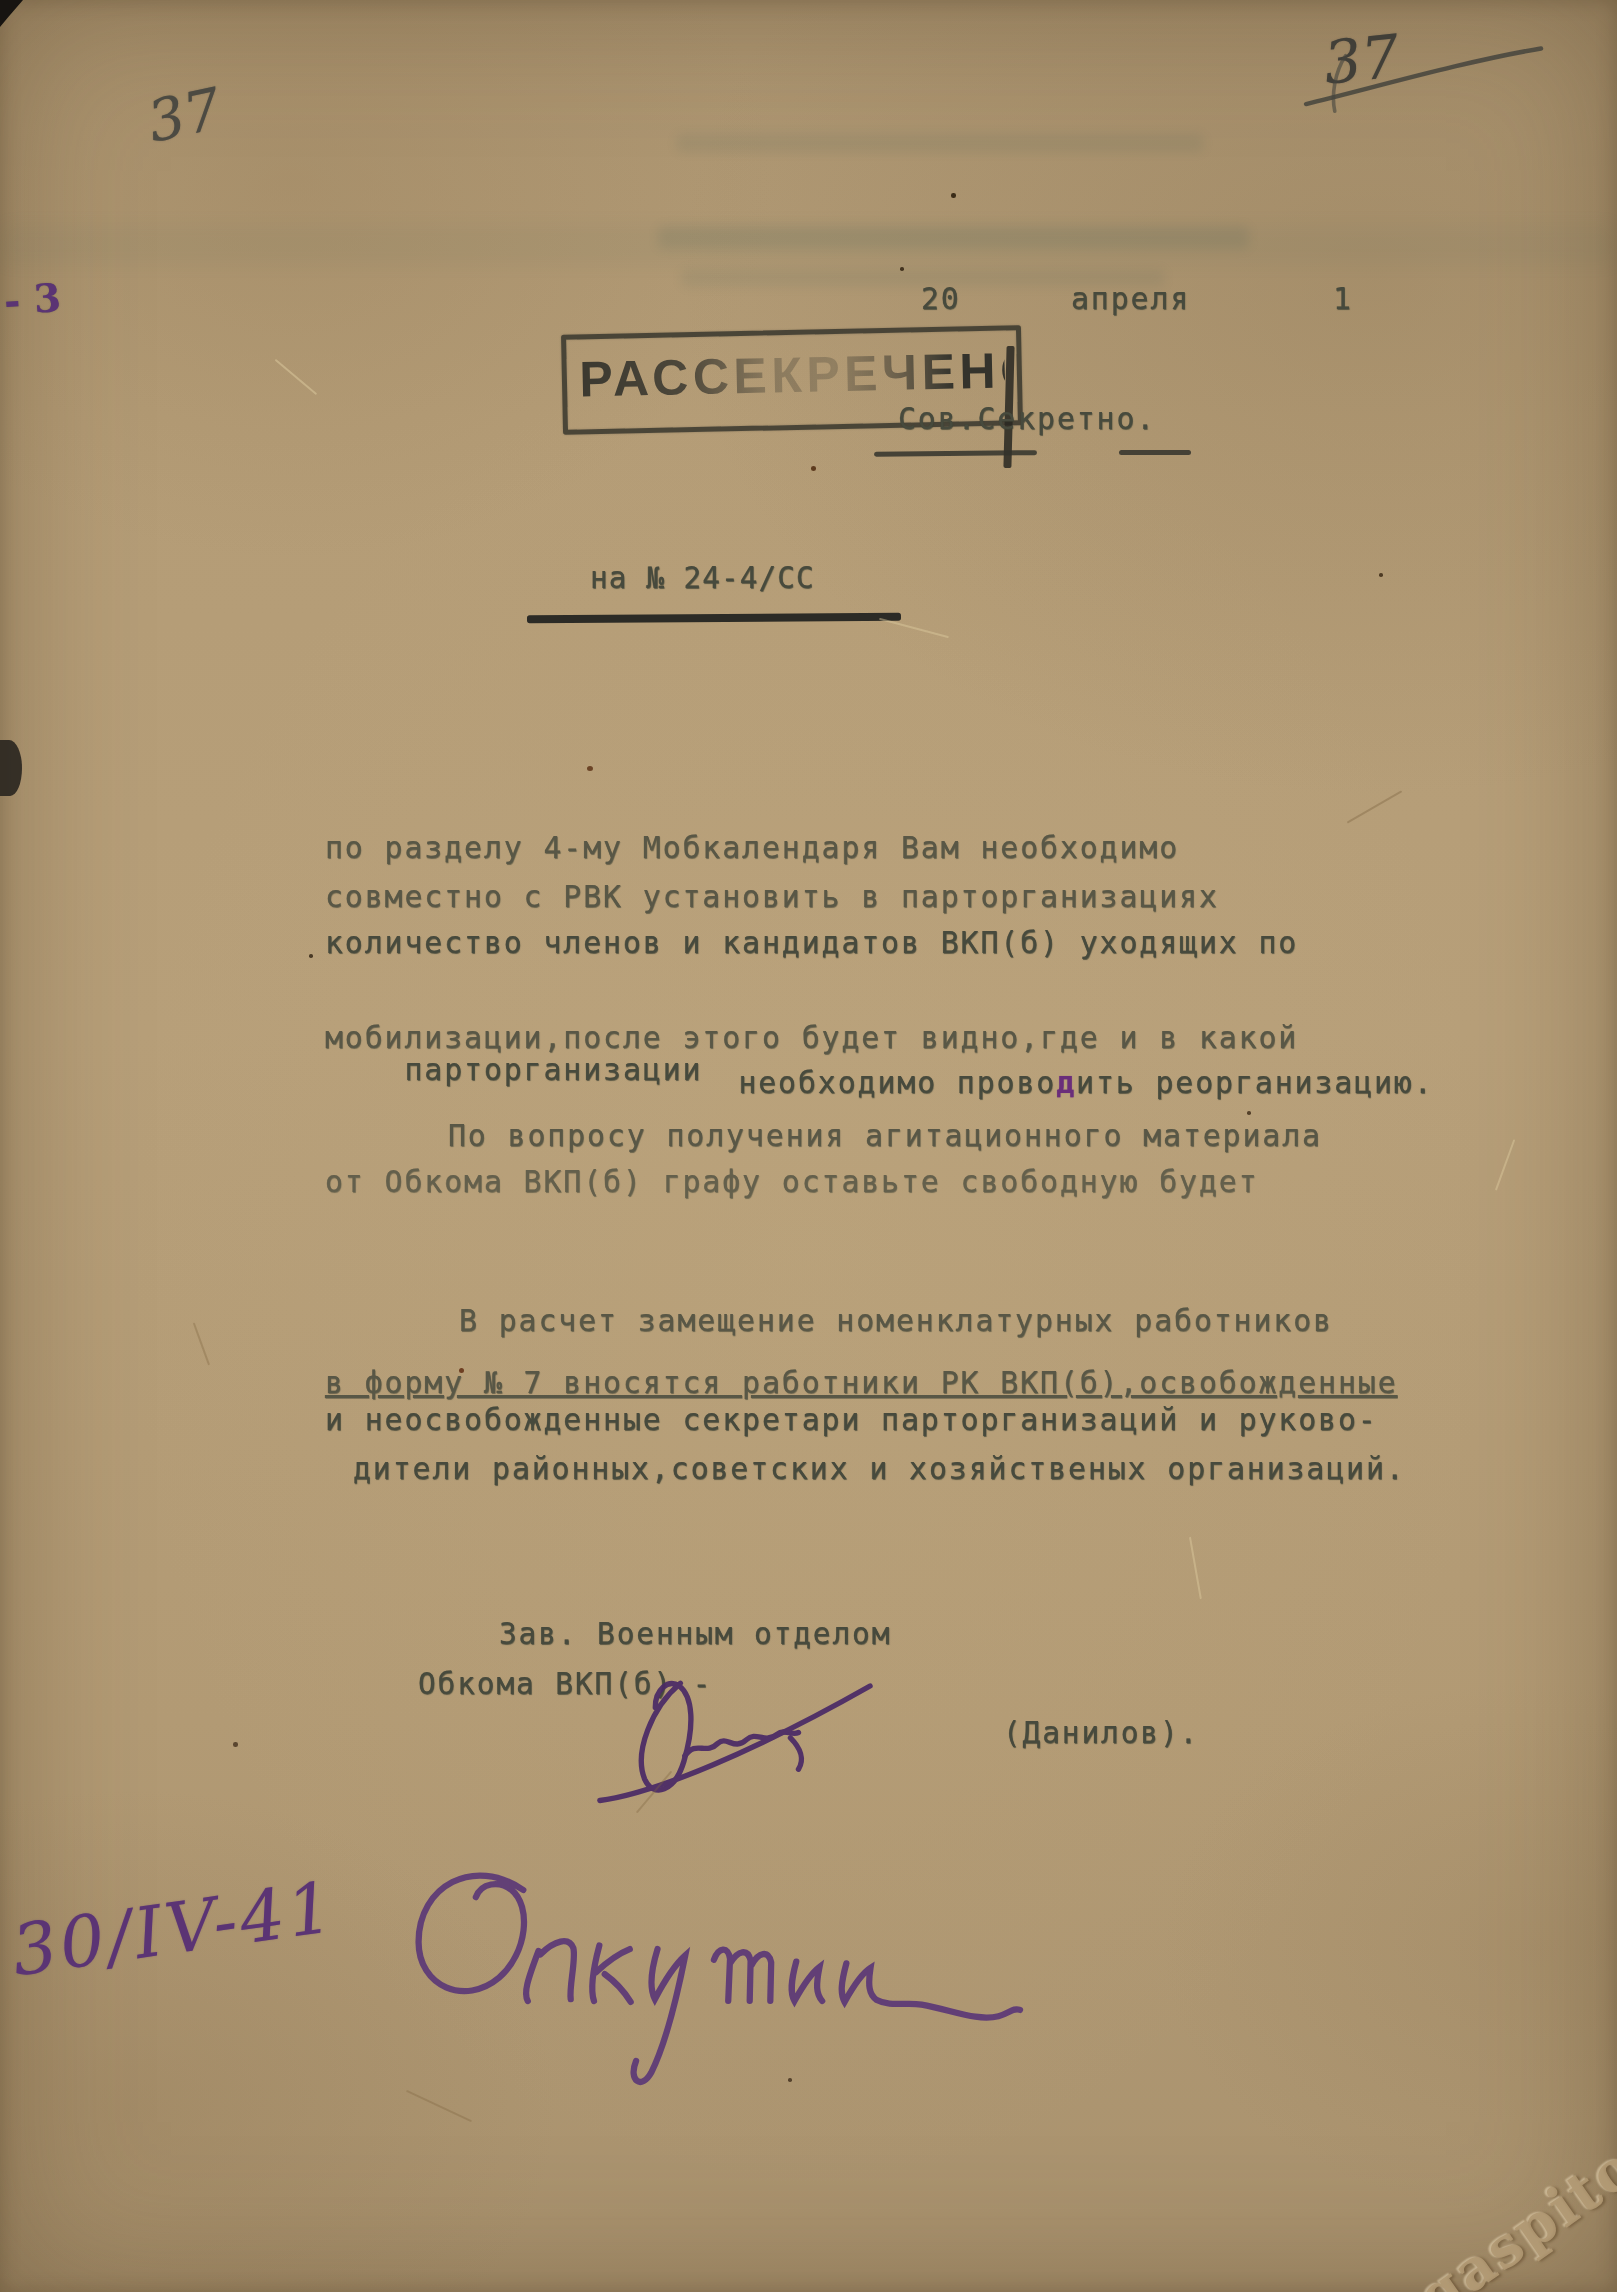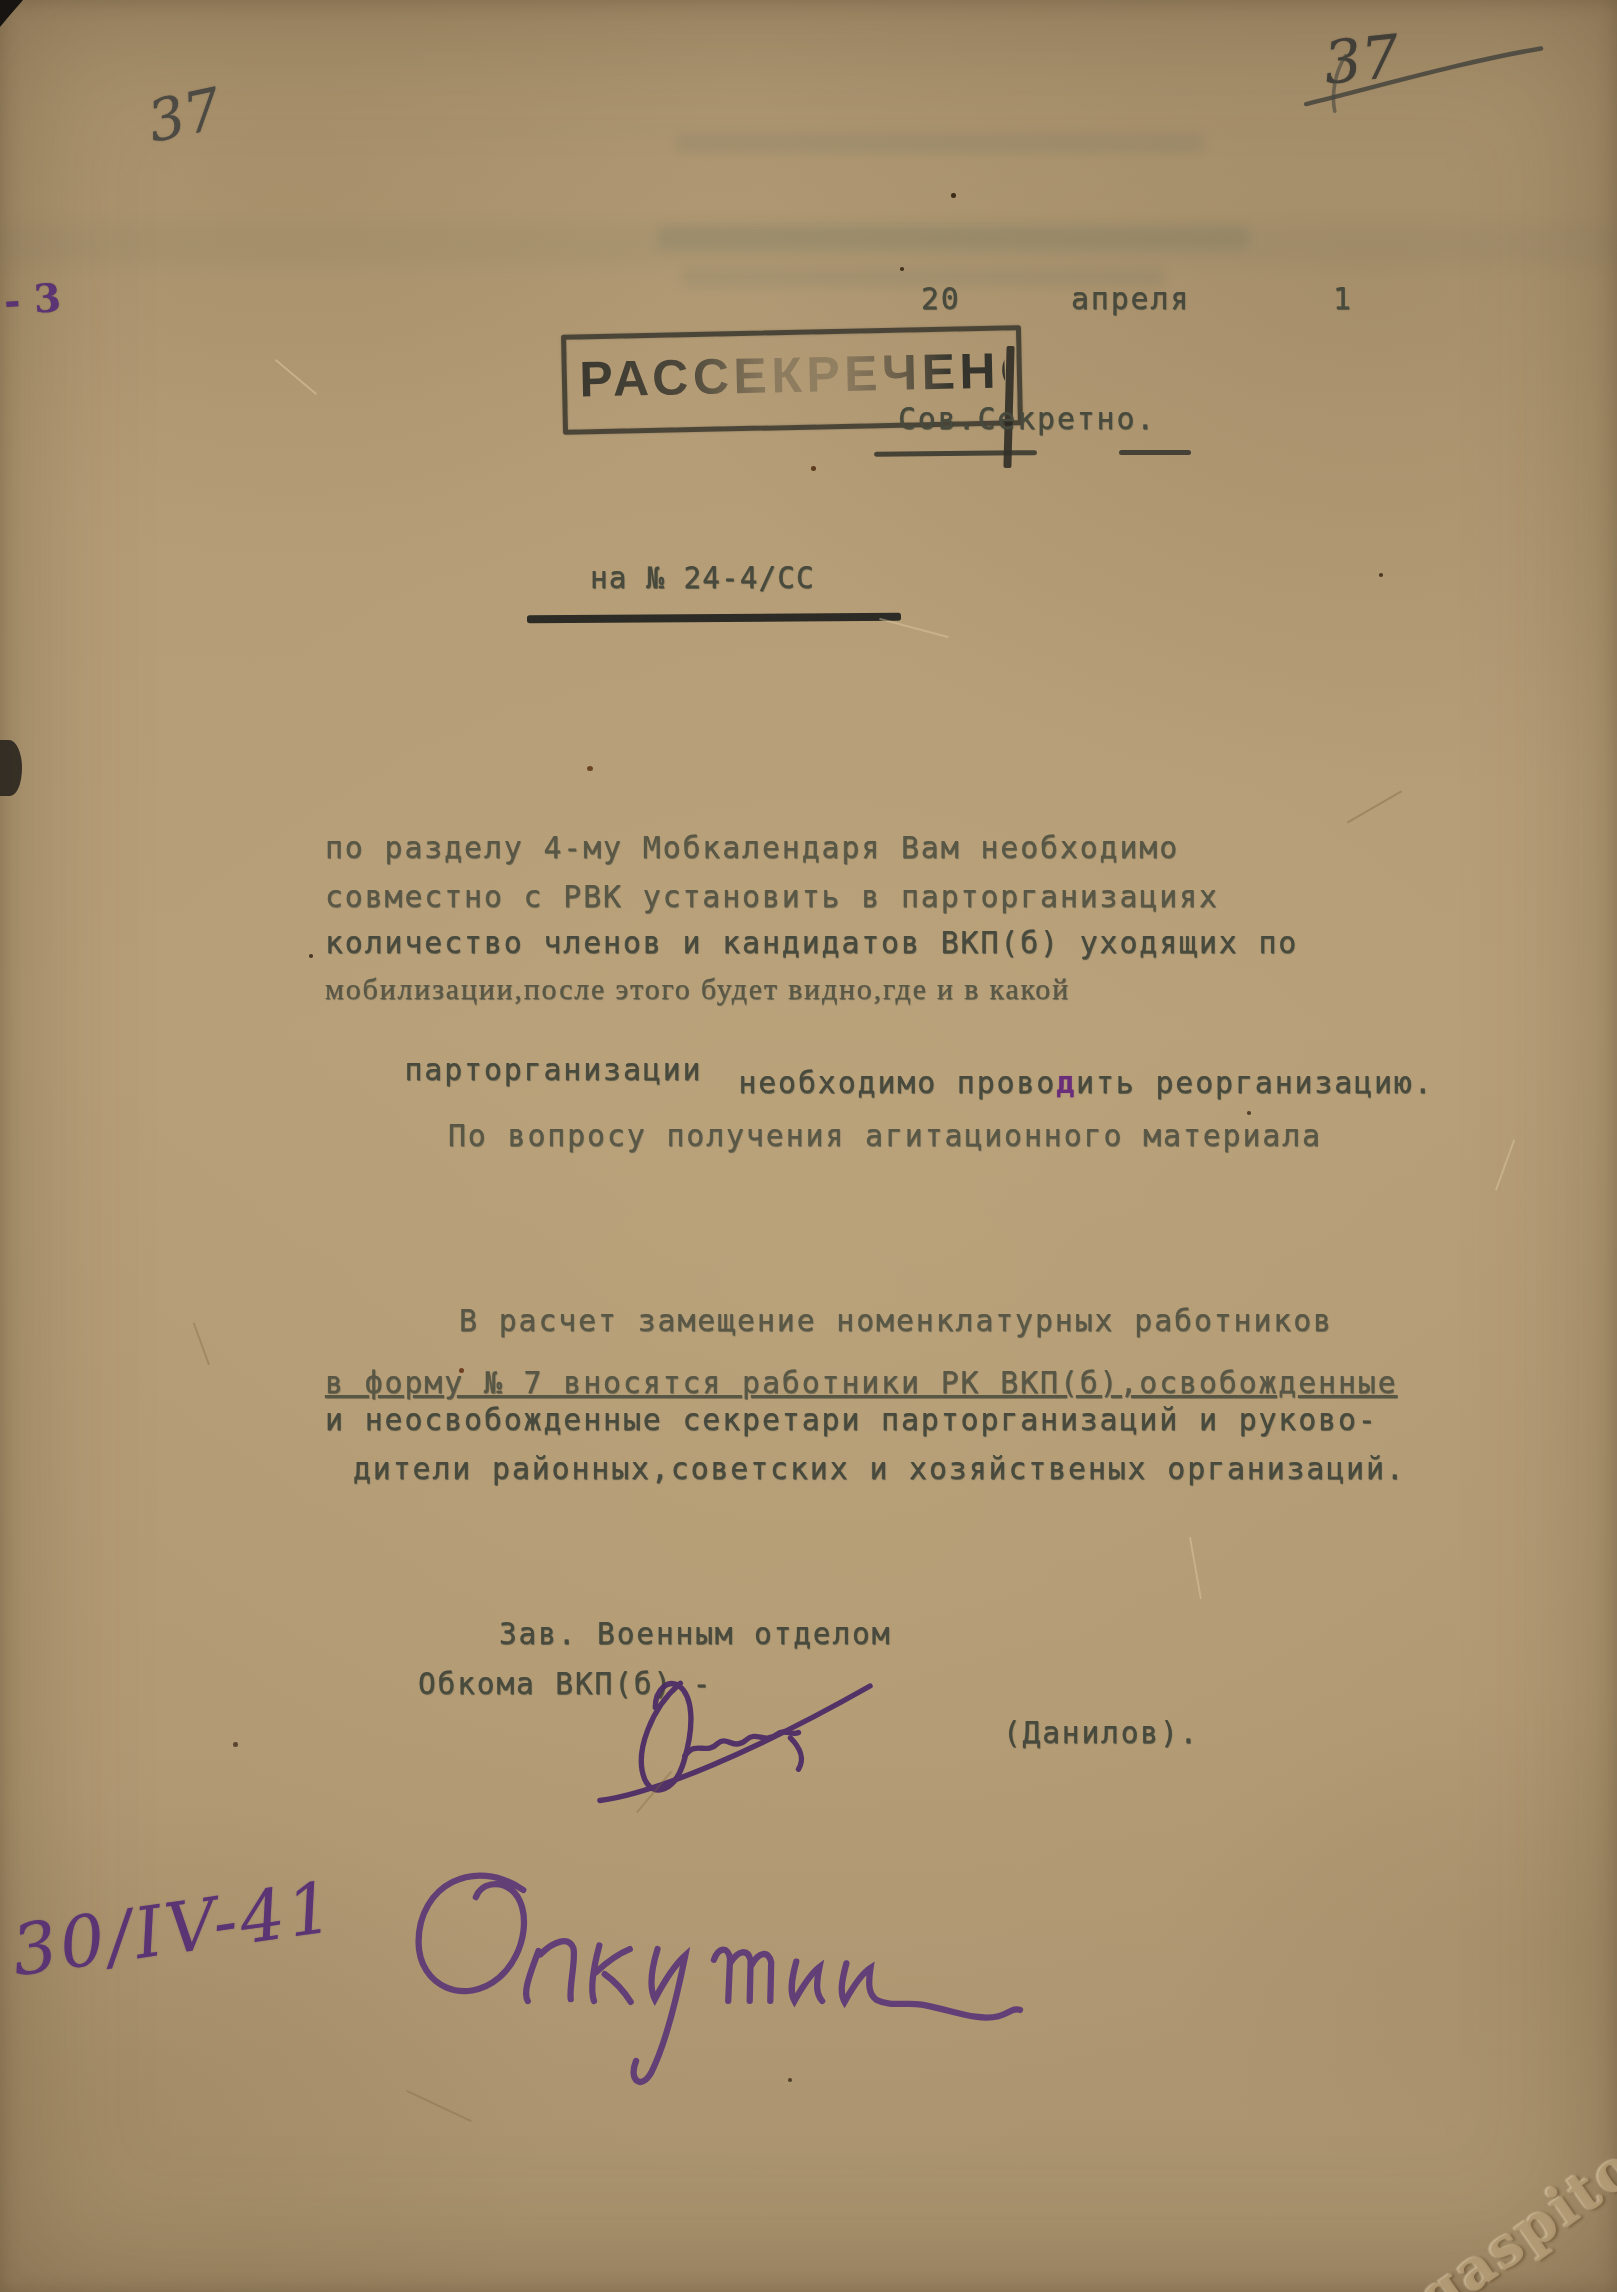--- a/index.html
+++ b/index.html
@@ -106,26 +106,27 @@
   <span class="tw" style="left:898px;top:401px;">Сов.Секретно.</span>
   <div class="uline" style="left:874px;top:451px;width:163px;height:4.5px;transform:rotate(-0.6deg);opacity:.85;"></div>
   <div class="uline" style="left:1119px;top:450px;width:72px;height:4.5px;opacity:.85;"></div>
 
   <span class="tw" style="left:562px;top:561px;letter-spacing:0.9px;font-size:29.6px;margin-left:28px;">на № 24-4/СС</span>
   <div class="uline" style="left:527px;top:614px;width:374px;height:8px;transform:rotate(-0.4deg);background:#2c2b26;"></div>
 
   <div class="tw faded" style="left:325px;top:830px;">по разделу 4-му Мобкалендаря Вам необходимо</div>
   <div class="tw faded" style="left:325px;top:879px;">совместно с РВК установить в парторганизациях</div>
   <div class="tw" style="left:325px;top:925px;">количество членов и кандидатов ВКП(б) уходящих по</div>
-  <div class="tw faded" style="left:325px;top:972px;font-family:Liberation Serif, serif;">мобилизации,после этого будет видно,где и в какой</div>
+  <div class="tw faded" style="left:325px;top:1020px;">мобилизации,после этого будет видно,где и в какой</div>
   <div class="tw" style="left:325px;top:1017px;">
     <span>парторганизации</span><span style="position:relative;top:12.5px;left:36px;">необходимо прово</span><span style="position:relative;top:12.5px;left:36px;color:#6a2d7a;font-weight:bold;text-shadow:0 0 0.9px rgba(106,45,122,0.8);">д</span><span style="position:relative;top:12.5px;left:36px;">ить реорганизацию.</span>
   </div>
 
   <div class="tw faded" style="left:448px;top:1118px;">По вопросу получения агитационного материала</div>
+  <div class="tw vfaded" style="left:325px;top:1164px;">от Обкома ВКП(б) графу оставьте свободную будет</div>
 
   <div class="tw faded" style="left:459px;top:1303px;">В расчет замещение номенклатурных работников</div>
   <div class="tw faded" style="left:325px;top:1365px;text-decoration:underline;">в форму № 7 вносятся работники РК ВКП(б),освобожденные</div>
   <div class="tw" style="left:325px;top:1402px;">и неосвобожденные секретари парторганизаций и руково-</div>
   <div class="tw" style="left:325px;top:1451px;margin-left:28px;">дители районных,советских и хозяйственых организаций.</div>
 
   <div class="tw" style="left:499px;top:1617px;font-size:29.6px;">Зав. Военным отделом</div>
   <div class="tw" style="left:418px;top:1659px;font-size:29.6px;margin-top:8px;">Обкома ВКП(б) -</div>
   <div class="tw" style="left:1003px;top:1716px;font-size:29.6px;">(Данилов).</div>
 

